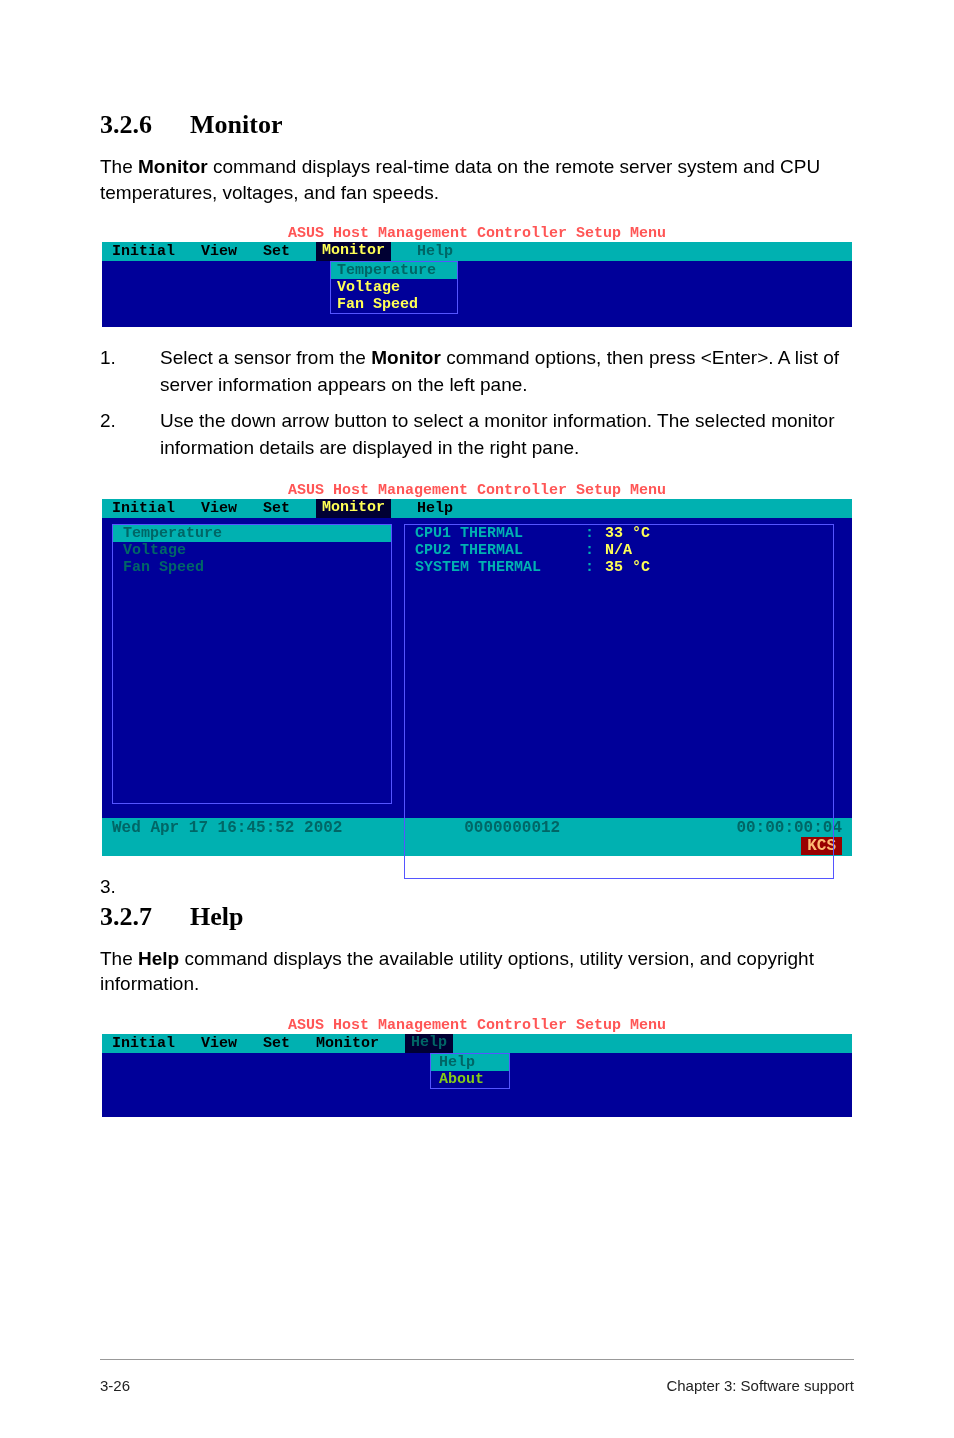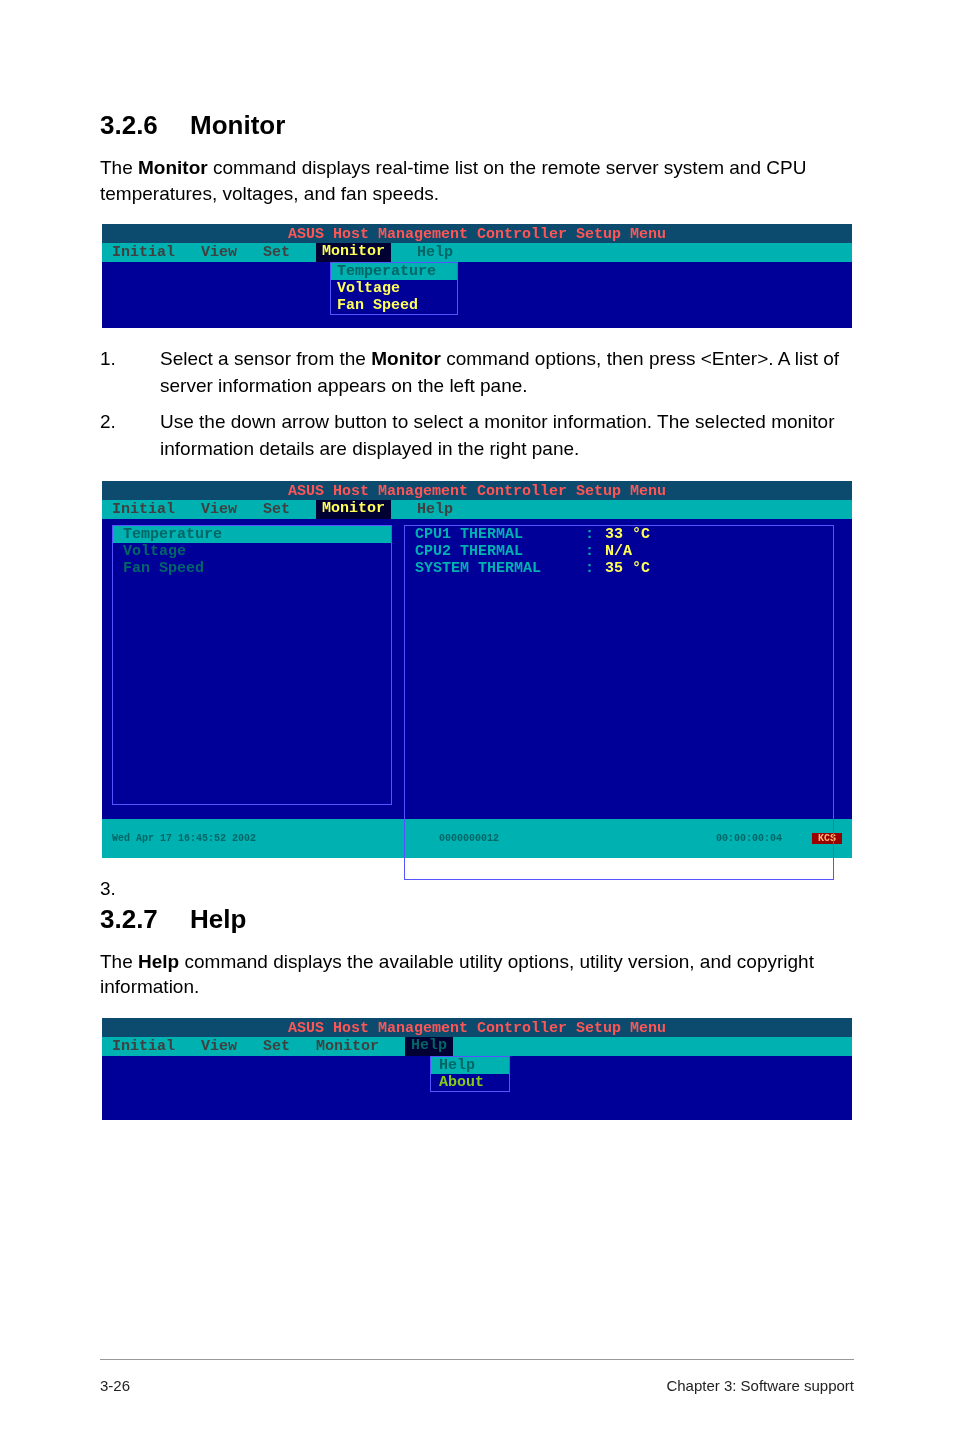--- a/index.html
+++ b/index.html
@@ -1,51 +1,51 @@
 <!DOCTYPE html>
 <html><head>
 <meta charset="utf-8">
 <style>
   * { margin: 0; padding: 0; box-sizing: border-box; }
   html, body { width: 954px; height: 1438px; background: #fff; font-family: Arial, Helvetica, sans-serif; }
   .page { padding: 110px 100px 0 100px; position: relative; height: 100%; }
-  .h2 { font-size: 26px; font-weight: bold; margin-bottom: 14px; }
+  .h2 { font-size: 26px; font-weight: bold; margin-bottom: 14px; font-family: Liberation Serif, serif; }
   .h2-num { display: inline-block; width: 90px; }
   .p { font-size: 19px; line-height: 1.35; margin-bottom: 8px; }
   .bold { font-weight: bold; }
   .sub { font-size: 19px; font-weight: bold; margin: 20px 0 12px 0; }
   ol.list { list-style: none; margin: 0 0 14px 0; }
   ol.list li { font-size: 19px; line-height: 1.4; margin-bottom: 10px; padding-left: 60px; position: relative; }
   ol.list li .num { position: absolute; left: 0; top: 0; }
   .screenshot { margin: 16px 0; }
   .ss-outer { border: 2px solid #fff; background:#000033; }
-  .ss-title { background:#0c4a6e; color:#ff5555; font-family: 'Courier New', monospace; font-size: 15px; font-weight: bold; text-align:center; padding: 2px 0 0 0; }
+  .ss-title { background:#ffffff; color:#ff5555; font-family: 'Courier New', monospace; font-size: 15px; font-weight: bold; text-align:center; padding: 2px 0 0 0; }
   .ss-menubar { background:#00b1b1; font-family: 'Courier New', monospace; font-size:15px; font-weight: bold; padding: 1px 10px; display:flex; gap: 26px; }
-  .ss-menubar .mi-disabled { color:#404040; }
+  .ss-menubar .mi-disabled { color:#000000; }
   .ss-menubar .mi-sel { color:#ffff55; background:#000033; padding: 0 6px; margin: -1px 0; }
   .ss-menubar .mi-help { color:#006666; }
   .ss-body { background:#000099; position:relative;padding-left:20px; }
   
   .ss1 .ss-body { height: 66px; }
   .ss1 .dropdown { position:absolute; left:228px; top:0; border:1px solid #5555ff; background:#000099; font-family:'Courier New', monospace; font-size:15px; font-weight:bold; width:128px; }
   .ss1 .dd-item { padding: 0 6px; color:#ffff55; }
   .ss1 .dd-item.sel { background:#00b1b1; color:#006666; }
   
   .ss2 .ss-body { height: 300px; }
   .ss2 .pane { position:absolute; border:1px solid #5555ff; font-family:'Courier New', monospace; font-size:15px; font-weight:bold; }
   .ss2 .pane-left { left:10px; top:6px; width:280px; height:280px; }
   .ss2 .pane-right { left:302px; top:6px; width:430px; height:355px; }
   .ss2 .li { padding: 0 10px; }
   .ss2 .li.sel { background:#00b1b1; color:#006666; }
   .ss2 .li.dis { color:#006666; }
   .ss2 .rrow { display:flex; padding: 0 10px; color:#00b1b1; }
   .ss2 .rlab { width: 170px; }
   .ss2 .rcol { width: 20px; }
   .ss2 .rval.hot { color:#ffff55; }
-  .ss2 .ss-status { background:#00b1b1; font-family:'Courier New', monospace; font-size:10px; font-weight:bold; color:#006666; padding: 14px 10px; display:flex;justify-content:center; }
+  .ss2 .ss-status { background:#00b1b1; font-family:'Courier New', monospace; font-size:16px; font-weight:bold; color:#006666; padding: 1px 10px; display:flex;justify-content:center; }
   .ss2 .stat-center { flex:1; text-align:center; }
   .ss2 .stat-right { width:160px; text-align:right; }
   .ss2 .kcs { background:#990000; color:#fdba74; padding: 0 6px; margin-left:24px; }
   
   .ss3 .ss-body { height: 64px; }
   .ss3 .dd { position:absolute; left:328px; top:0; width:80px; border:1px solid #5555ff; font-family:'Courier New', monospace; font-size:15px; font-weight:bold; }
   .ss3 .dd .di { padding: 0 8px; color:#84cc16; }
   .ss3 .dd .di.sel { background:#00b1b1; color:#006666; }
   .ss3 .ss-menubar .mi-sel2 { color:#006666; background:#000033; padding:0 6px; margin:-1px 0; }
   .footer { position:absolute; bottom: 44px; left:100px; right:100px; border-top: 1px solid #999; display:flex; justify-content:space-between; font-size:15px; padding-top: 17px; color:#222; }
@@ -53,21 +53,21 @@
 </head>
 <body>
 
 <div class="page">
 
   <div class="h2">
     <span class="h2-num">3.2.6</span><span>Monitor</span>
   </div>
 
   <p class="p">
-    <span>The </span><span class="bold">Monitor</span><span> command displays real-time list on the remote server system and CPU temperatures, voltages, and fan speeds.</span>
+    <span>The </span><span class="bold">Monitor</span><span> command displays real-time data on the remote server system and CPU temperatures, voltages, and fan speeds.</span>
   </p>
 
   <div class="screenshot ss1">
     <div class="ss-outer">
       <div class="ss-title">ASUS Host Management Controller Setup Menu</div>
       <div class="ss-menubar">
         <span class="mi-disabled">Initial</span>
         <span class="mi-disabled">View</span>
         <span class="mi-disabled">Set</span>
         <span class="mi-sel">Monitor</span>

